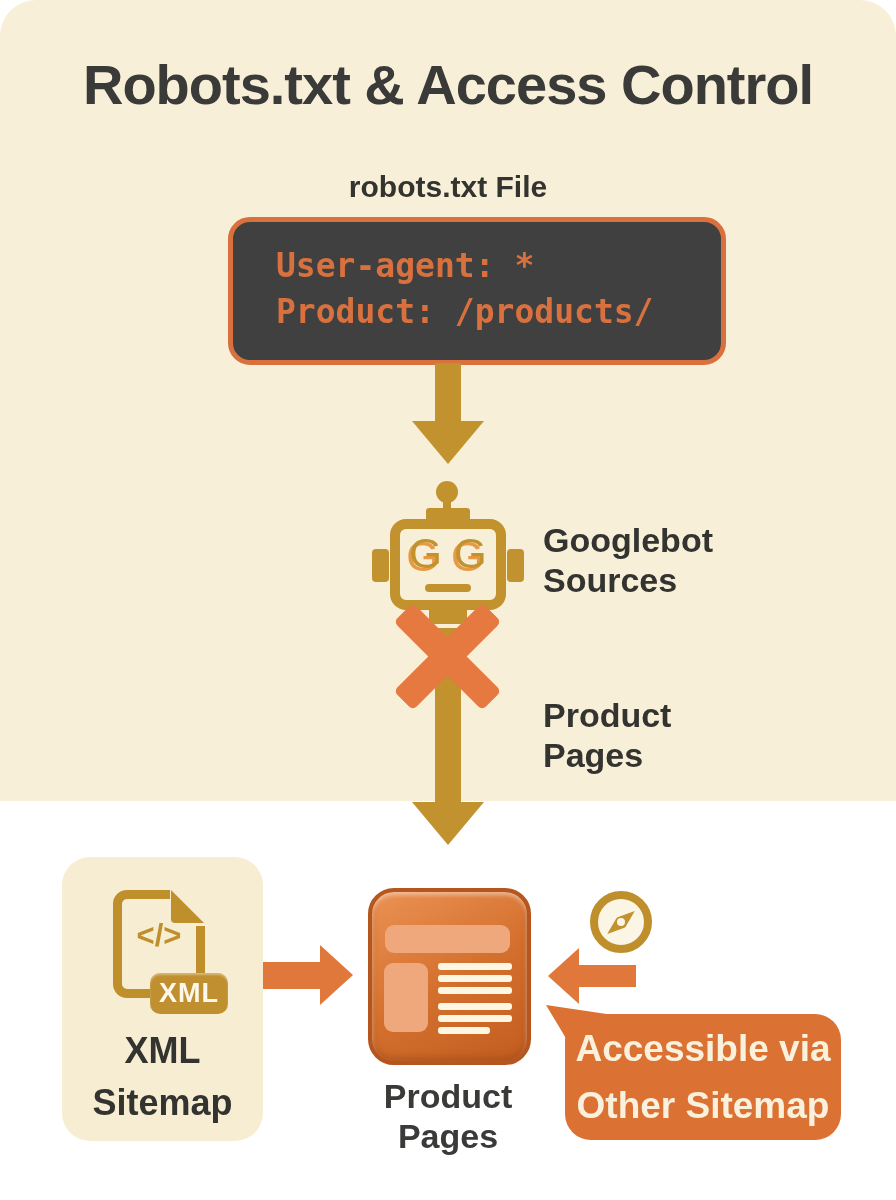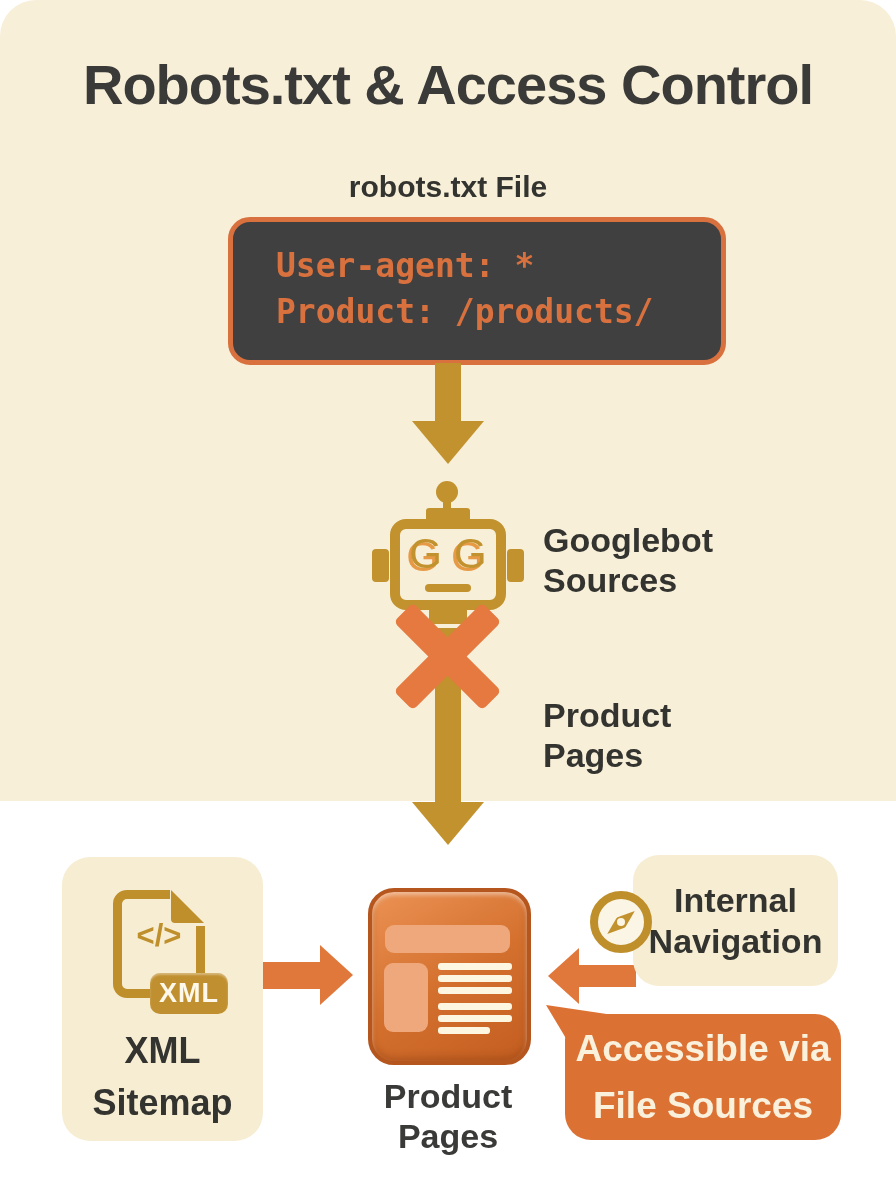--- a/index.html
+++ b/index.html
@@ -194,28 +194,24 @@
   <div class="abs prod-label">
     <div>Product</div>
     <div>Pages</div>
   </div>
 
   <div>
     <div class="abs orange lstem"></div>
     <div class="abs lhead"></div>
   </div>
 
-  <div class="abs nav-card card">
-    <div>Internal</div>
-    <div>Navigation</div>
-  </div>
   <div class="abs compass">
     <div class="needle"></div>
     <div class="needle-dot"></div>
   </div>
 
   <div class="abs bubble-tail"></div>
   <div class="abs bubble">
     <div>Accessible via</div>
-    <div>File Sources</div>
+    <div>Other Sitemap</div>
   </div>
 
 </div>
 
 </body></html>

